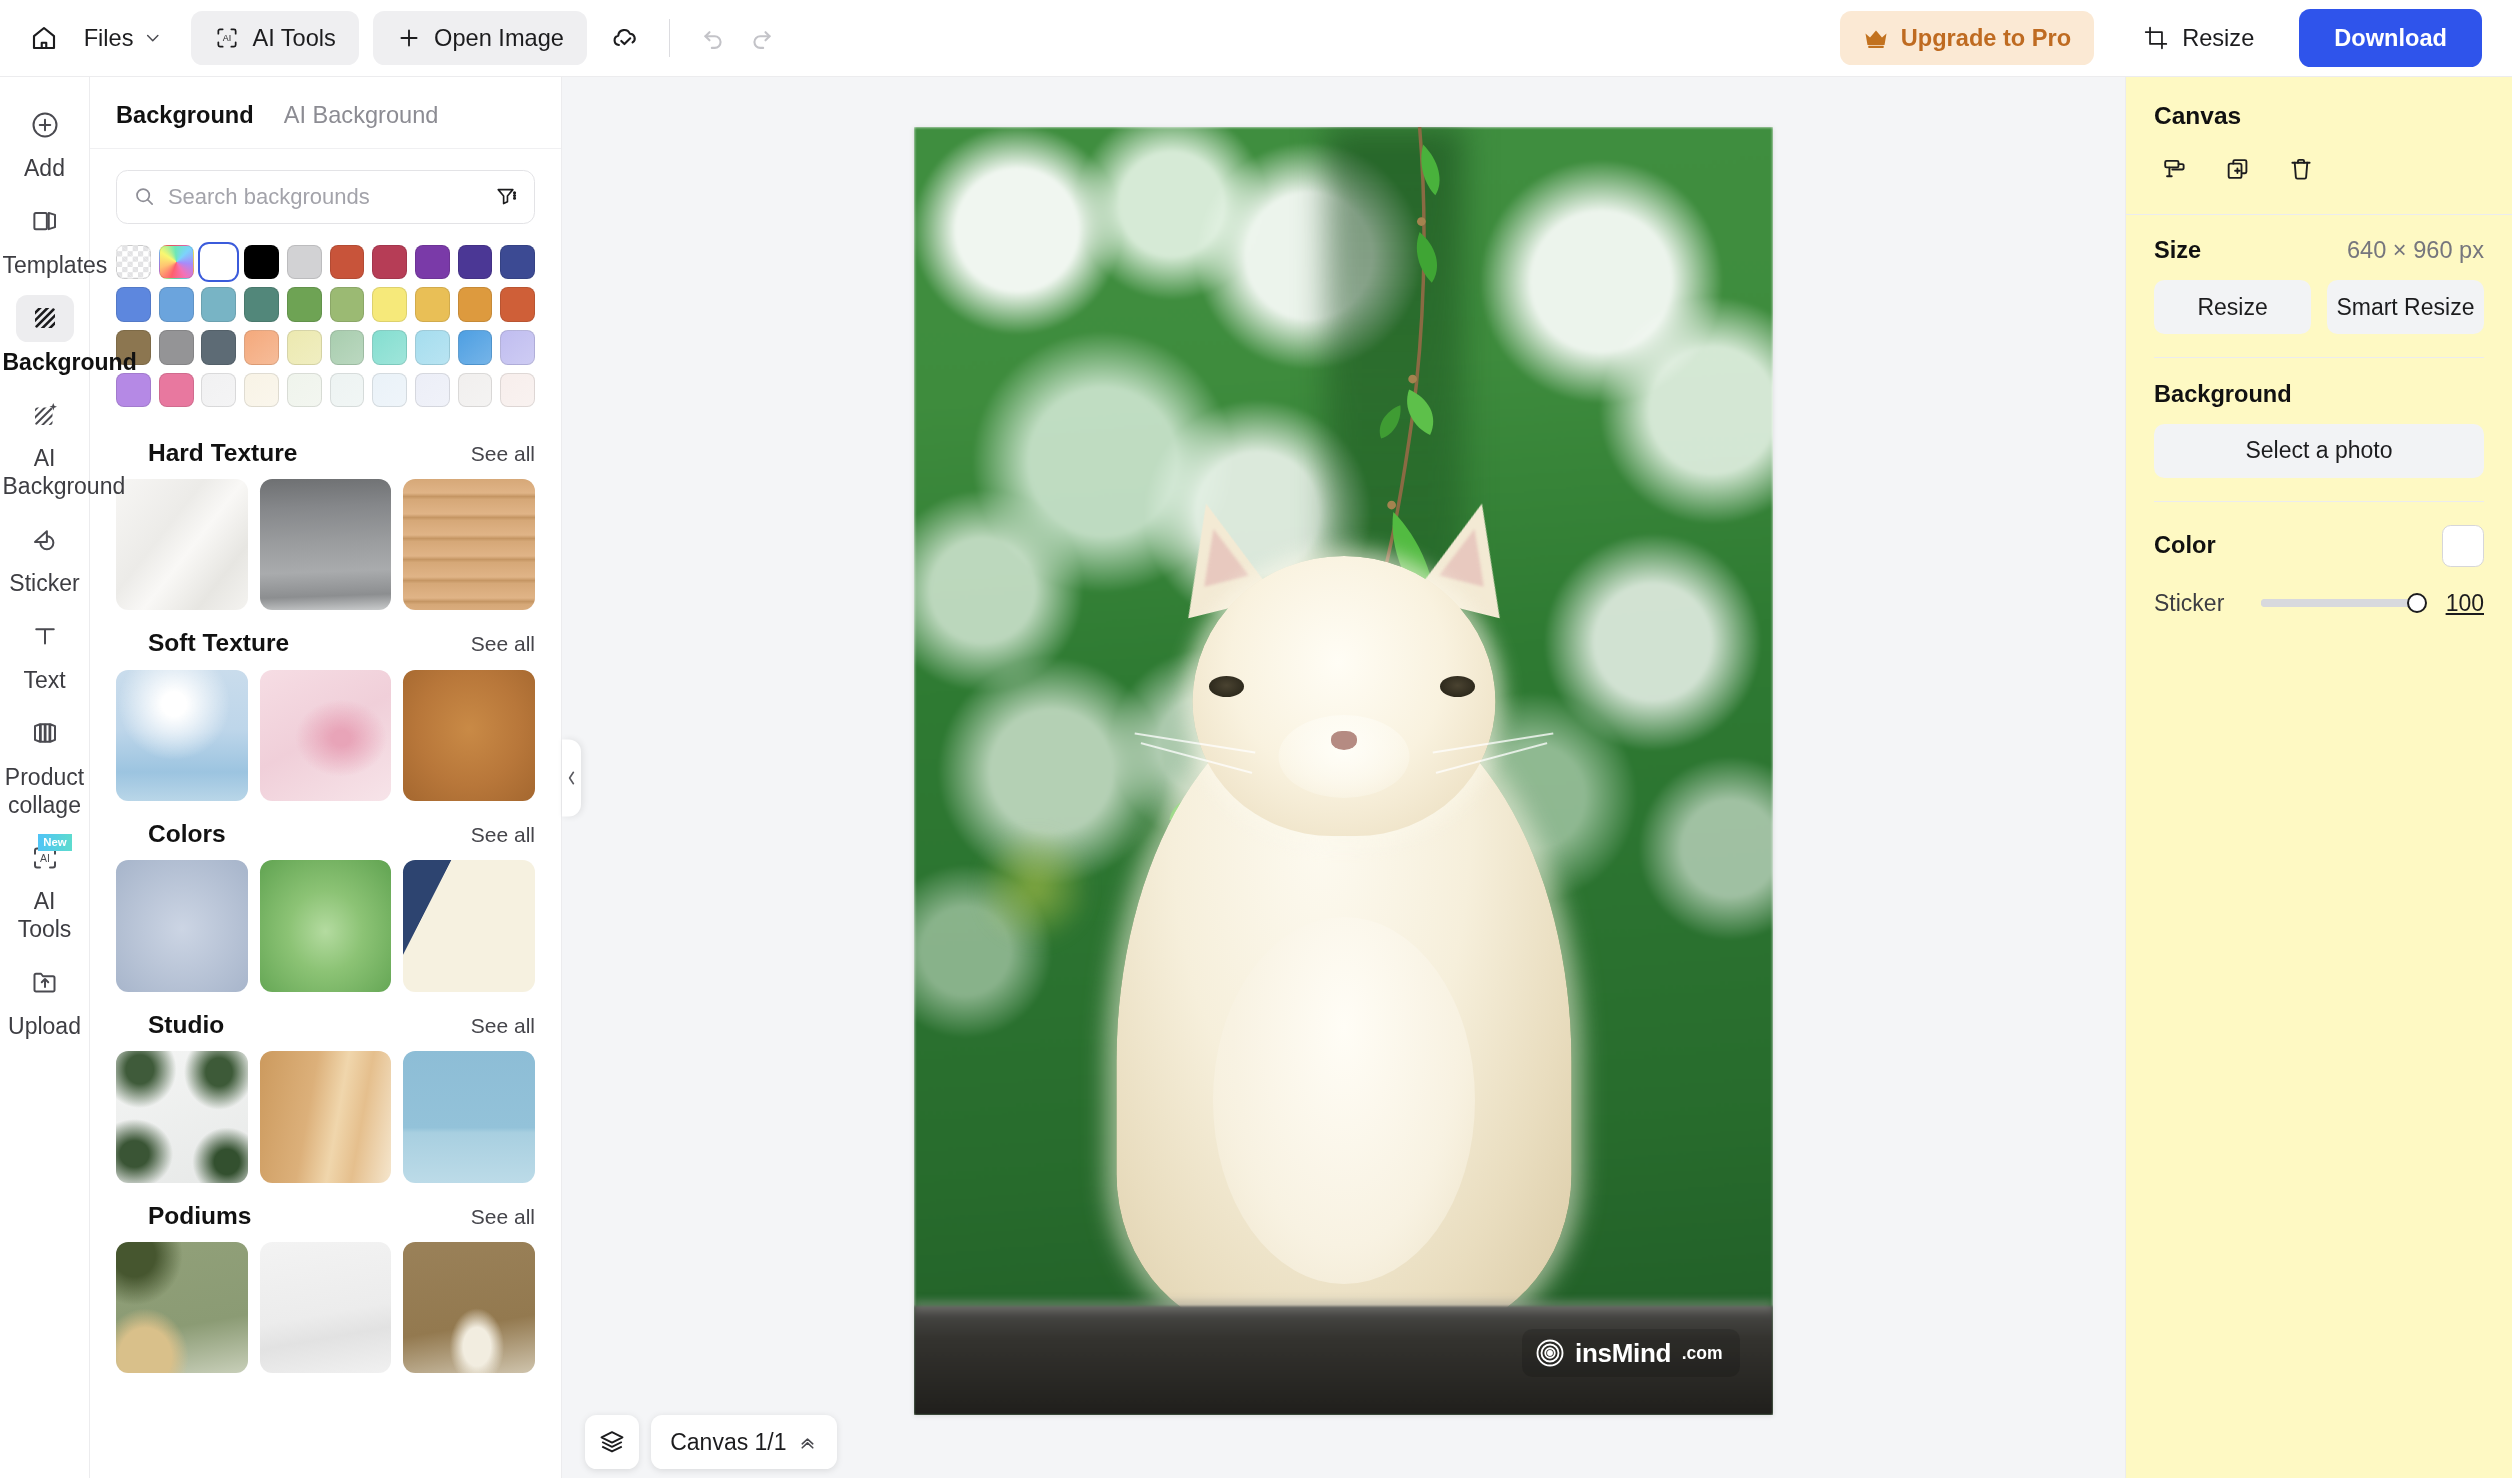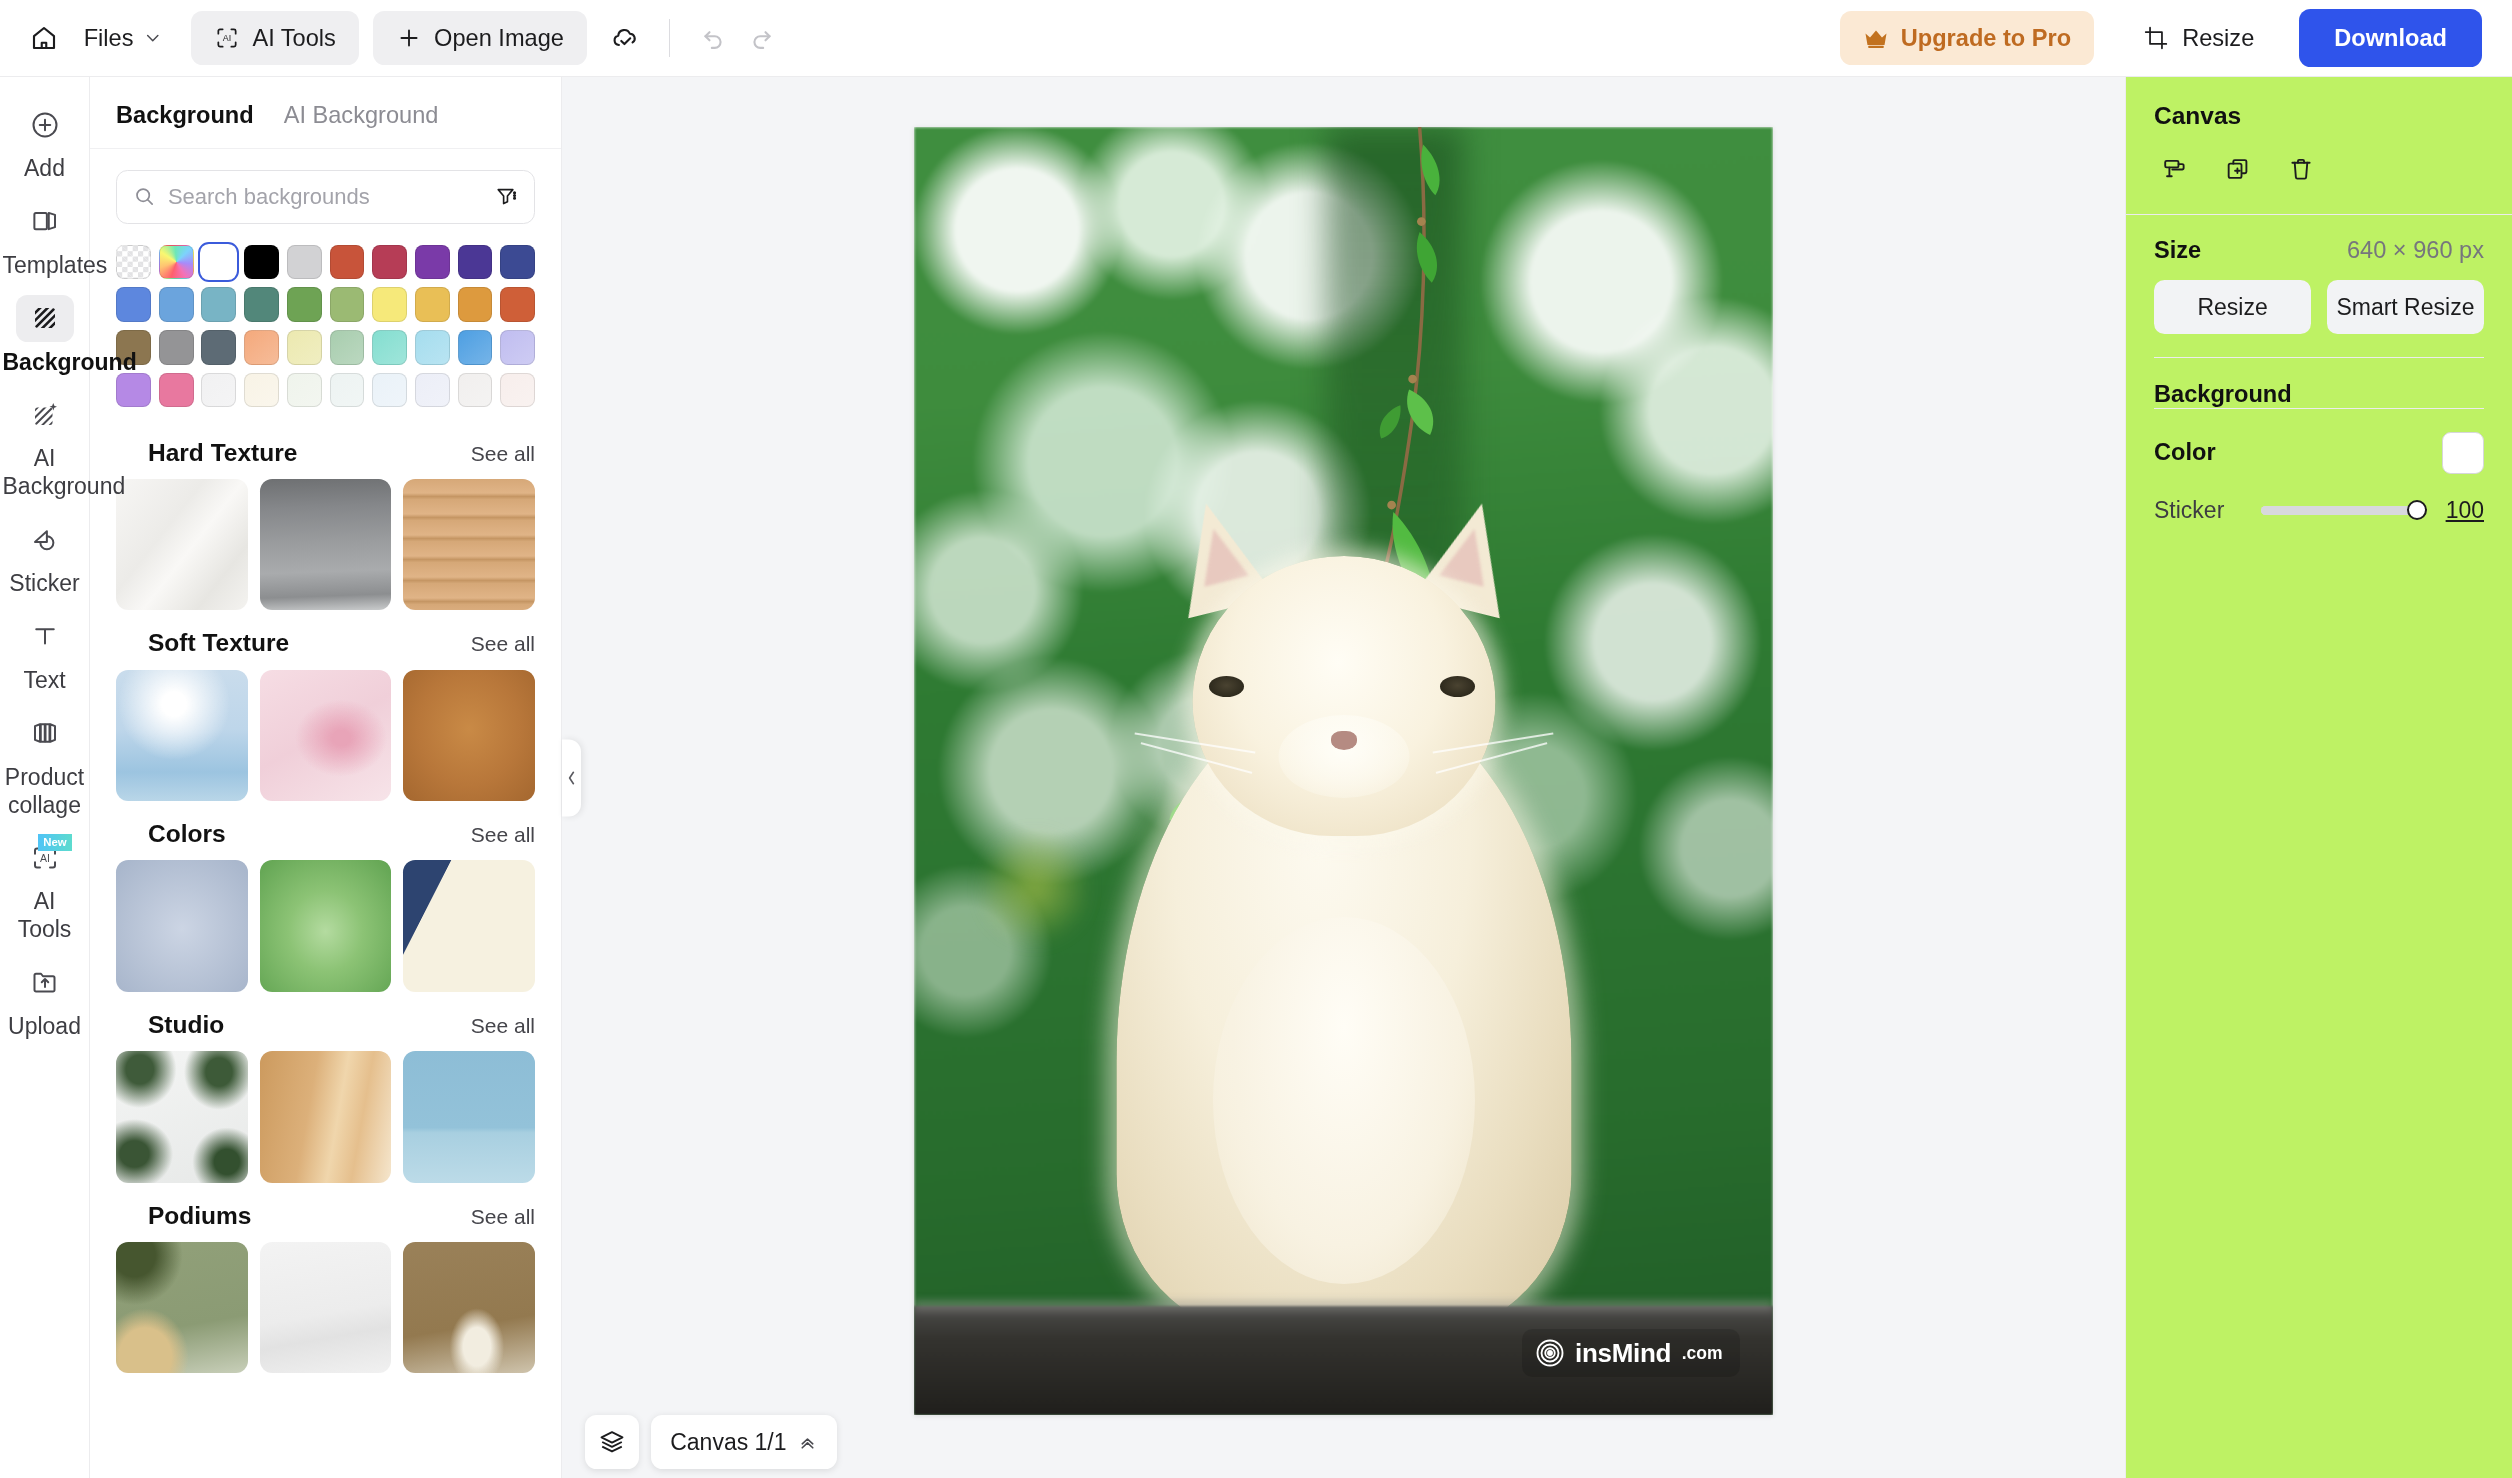--- a/index.html
+++ b/index.html
@@ -303,21 +303,21 @@
     height: 54px; min-width: 54px; border-radius: 11.4px;
     background: #fff; box-shadow: 0 1.7px 7.9px rgba(0,0,0,0.10);
     display: flex; align-items: center; justify-content: center;
     gap: 10.5px; padding: 0 19px; cursor: pointer;
     font-size: 23px; color: #1c1c1e; white-space: nowrap;
   }
   .fab.sq { padding: 0; width: 54px; }
 
   
   .right {
-    width: 387px; min-width: 387px; background: #bef264;
+    width: 387px; min-width: 387px; background: #fef9c3;
     border-left: 0.9px solid #ececee;
     display: flex; flex-direction: column; z-index: 20;
   }
   .r-title { font-size: 24.5px; font-weight: 700; color: #111; padding: 24.5px 28px 0 28px; }
   .r-tools { display: flex; align-items: center; gap: 7px; padding: 14px 28px 19px 21px; }
   .r-tool {
     width: 56px; height: 51px; border-radius: 9.6px;
     display: flex; align-items: center; justify-content: center; cursor: pointer;
   }
   .r-sep { height: 0.9px; background: #ececee; margin: 0; }
@@ -820,20 +820,21 @@
       <div class="r-btns">
         <div class="r-btn">Resize</div>
         <div class="r-btn">Smart Resize</div>
       </div>
 
       <div class="r-sep" style="margin:0 28px"></div>
 
       <div class="r-row">
         <span class="r-lbl">Background</span>
       </div>
+      <div class="r-wide">Select a photo</div>
 
       <div class="r-sep" style="margin:0 28px"></div>
 
       <div class="r-row">
         <span class="r-lbl">Color</span>
         <span class="color-chip" id="color-chip" style="background: rgb(255, 255, 255);"></span>
       </div>
 
       <div class="opacity-row">
         <span class="op-lbl">Sticker</span>

